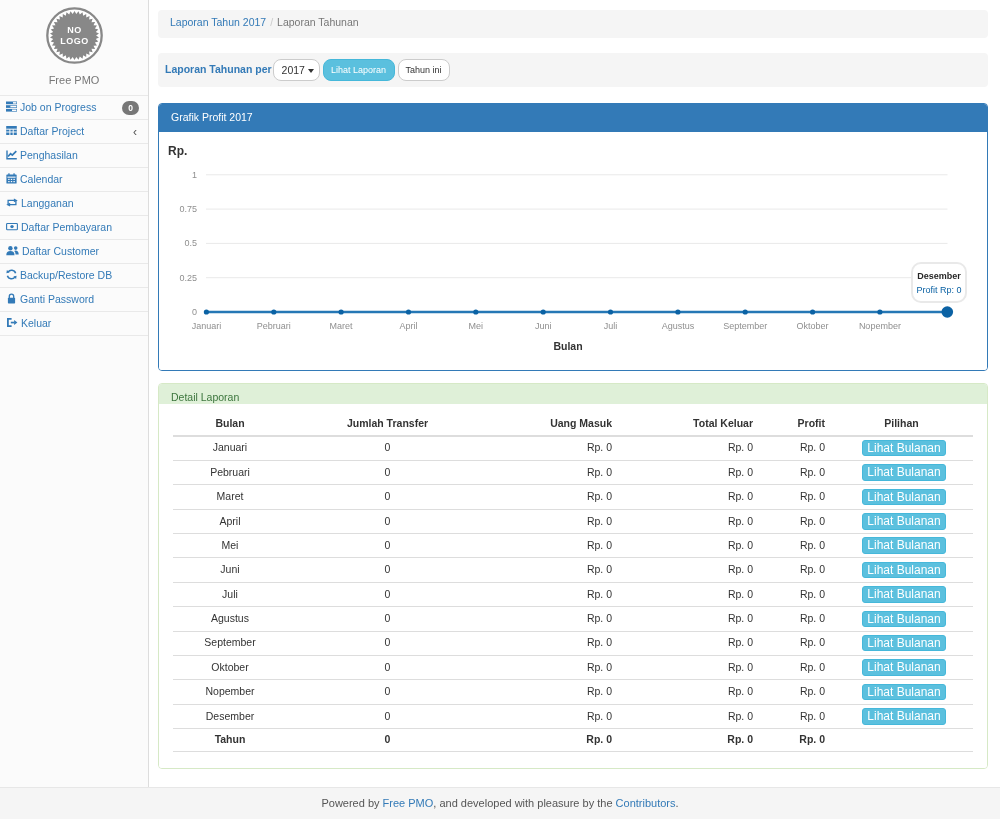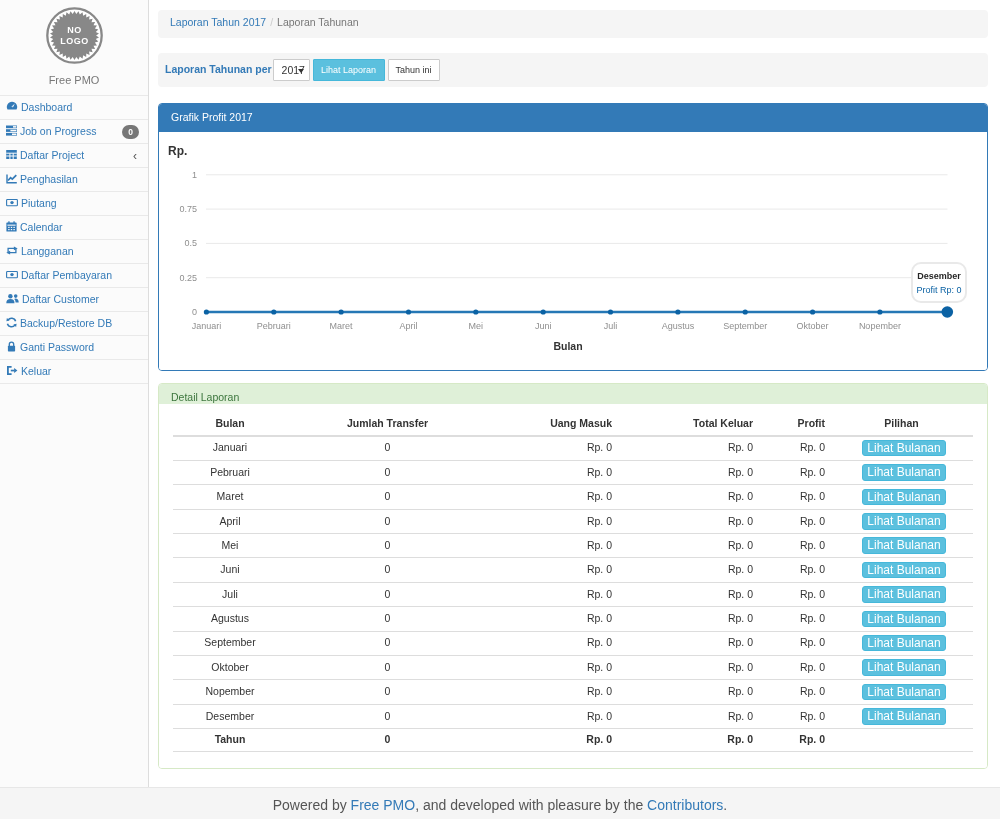--- a/index.html
+++ b/index.html
@@ -13,23 +13,23 @@
 ul.menu li { position:relative; height:24px; padding:3px 8px 0 6px; border-bottom:1px solid #e9e9e9; color:#337ab7; line-height:17px; white-space:nowrap; }
 ul.menu li svg.mi { vertical-align:-1px; margin-right:3px; }
 .badge0 { position:absolute; right:9px; top:5px; background:#777; color:#fff; font-size:8.5px; font-weight:bold; border-radius:8px; padding:2px 6px; line-height:10px; }
 .chev { position:absolute; right:11px; top:4px; color:#555; font-size:12px; }
 .content { margin-left:149px; padding:10px 12px 0 9px; }
 .breadcrumb { height:28px; background:#f5f5f5; border-radius:4px; padding:6px 0 0 12px; margin-bottom:15px; color:#777; }
 .breadcrumb .sep { color:#ccc; padding:0 4px; }
 .controls { height:34px; background:#f5f5f5; border-radius:4px; padding:6px 0 0 7px; margin-bottom:16px; white-space:nowrap; font-size:0; }
 .controls > * { font-size:10.5px; }
 .controls .lbl { font-weight:bold; color:#337ab7; display:inline-block; padding-top:4px; vertical-align:top; }
-.select { display:inline-block; width:37px; height:22px; background:#fff; border:1px solid #ccc; border-radius:1px; margin-left:1px; padding:4px 0 0 8px; position:relative; vertical-align:top; }
+.select { display:inline-block; width:47px; height:22px; background:#fff; border:1px solid #ccc; border-radius:8px; margin-left:1px; padding:4px 0 0 8px; position:relative; vertical-align:top; }
 .select .caret { position:absolute; right:5px; top:9px; width:0; height:0; border-left:3.5px solid transparent; border-right:3.5px solid transparent; border-top:4px solid #333; }
-.btn { display:inline-block; height:22px; font-size:9px !important; border-radius:1px; padding:5px 7px 0 7px; vertical-align:top; text-align:center; }
+.btn { display:inline-block; height:22px; font-size:9px !important; border-radius:8px; padding:5px 7px 0 7px; vertical-align:top; text-align:center; }
 .btn-info { background:#5bc0de; border:1px solid #46b8da; color:#fff; margin-left:3px; width:72px; }
 .btn-default { background:#fff; border:1px solid #ccc; color:#333; margin-left:3px; width:52px; white-space:nowrap; }
 .panel { border-radius:4px; margin-bottom:12px; }
 .panel-primary { border:1px solid #337ab7; }
 .panel-primary .phead { background:#337ab7; color:#fff; height:28px; padding:7px 0 0 12px; border-radius:3px 3px 0 0; }
 .panel-success { border:1px solid #d6e9c6; }
 .panel-success .phead { background:#dff0d8; color:#3c763d; height:20px; padding:7px 0 0 12px; border-radius:3px 3px 0 0; }
 .pbody { background:#fff; position:relative; border-radius:0 0 3px 3px; }
 .chart-body { height:238px; }
 .tooltip { position:absolute; left:752px; top:130px; width:56px; height:41px; background:rgba(255,255,255,.95); border:2px solid #e9e9e9; border-radius:10px; text-align:center; padding-top:5px; font-size:9px; line-height:14px; }
@@ -37,40 +37,35 @@
 .tooltip .t2 { color:#0b62a4; }
 .table-wrap { padding:8px 14px 16px 14px; }
 table.rpt { width:800px; border-collapse:collapse; }
 table.rpt td { padding:3.45px 5px; line-height:15.5px; }
 table.rpt th { padding:3.5px 5px; line-height:15.5px; }
 table.rpt thead th { border-bottom:2px solid #ddd; font-weight:bold; }
 table.rpt tbody td { border-top:1px solid #ddd; }
 table.rpt .last td { border-bottom:1px solid #ddd; }
 .c { text-align:center; } .r { text-align:right; }
 .btn-xs { display:inline-block; background:#5bc0de; border:1px solid #46b8da; color:#fff; font-size:12px; border-radius:3px; padding:2px 4px; line-height:10.5px; margin-left:5px; }
-.footer { position:absolute; left:0; top:787px; width:1000px; height:32px; background:#f5f5f5; border-top:1px solid #e7e7e7; text-align:center; padding-top:9px; font-size:14px; color:#555; }
+.footer { position:absolute; left:0; top:787px; width:1000px; height:32px; background:#f5f5f5; border-top:1px solid #e7e7e7; text-align:center; padding-top:9px; font-size:11px; color:#555; }
 </style>
 </head>
 <body>
 <div class="sidebar">
   <div class="logo-box">
     <svg width="57" height="57" viewBox="0 0 57 57">
       <circle cx="28.5" cy="28.5" r="27.2" fill="#fff" stroke="#888" stroke-width="2.3"></circle>
       <polygon fill="#888" points="28.5,3.9 30.3,7.0 32.5,4.2 33.8,7.6 36.5,5.2 37.2,8.7 40.2,6.9 40.3,10.4 43.6,9.1 43.1,12.6 46.6,11.8 45.5,15.2 49.1,15.0 47.5,18.2 51.0,18.6 48.9,21.5 52.3,22.5 49.8,24.9 53.0,26.5 50.1,28.5 53.0,30.5 49.8,32.1 52.3,34.5 48.9,35.5 51.0,38.4 47.5,38.8 49.1,42.0 45.5,41.8 46.6,45.2 43.1,44.4 43.6,47.9 40.3,46.6 40.2,50.1 37.2,48.3 36.5,51.8 33.8,49.4 32.5,52.8 30.3,50.0 28.5,53.1 26.7,50.0 24.5,52.8 23.2,49.4 20.5,51.8 19.8,48.3 16.8,50.1 16.7,46.6 13.4,47.9 13.9,44.4 10.4,45.2 11.5,41.8 7.9,42.0 9.5,38.8 6.0,38.4 8.1,35.5 4.7,34.5 7.2,32.1 4.0,30.5 6.9,28.5 4.0,26.5 7.2,24.9 4.7,22.5 8.1,21.5 6.0,18.6 9.5,18.2 7.9,15.0 11.5,15.2 10.4,11.8 13.9,12.6 13.4,9.1 16.7,10.4 16.8,6.9 19.8,8.7 20.5,5.2 23.2,7.6 24.5,4.2 26.7,7.0"></polygon>
       <text x="28.5" y="26" fill="#fff" font-size="9" font-weight="bold" text-anchor="middle" letter-spacing="0.5">NO</text>
       <text x="28.5" y="37" fill="#fff" font-size="9" font-weight="bold" text-anchor="middle" letter-spacing="0.5">LOGO</text>
     </svg>
     <div class="brand">Free PMO</div>
   </div>
   <ul class="menu">
-    <li><svg class="mi" width="12" height="11" viewBox="0 0 12 11">
-          <path fill="#337ab7" d="M6 0.8 A5.2 5.2 0 0 0 1.5 8.6 L10.5 8.6 A5.2 5.2 0 0 0 6 0.8 Z"></path>
-          <path fill="#fbfbfb" d="M5.1 6.1 L8.9 2.5 L6.6 7.1 Z"></path>
-          <circle cx="5.8" cy="6.6" r="1.1" fill="#337ab7"></circle>
-        </svg>Dashboard</li>
     <li><svg class="mi" width="11" height="11" viewBox="0 0 11 11">
           <g fill="#337ab7">
             <rect x="0" y="0.5" width="11" height="2.7"></rect>
             <rect x="0" y="4.2" width="11" height="2.7"></rect>
             <rect x="0" y="7.9" width="11" height="2.7"></rect>
           </g>
           <g fill="#fbfbfb">
             <rect x="7" y="1.1" width="3.4" height="1.5"></rect>
             <rect x="4.4" y="4.8" width="6" height="1.5"></rect>
             <rect x="6" y="8.5" width="4.4" height="1.5"></rect>
@@ -82,24 +77,20 @@
             <line x1="0.2" y1="4.2" x2="10.8" y2="4.2"></line>
             <line x1="0.2" y1="7" x2="10.8" y2="7"></line>
             <line x1="3.9" y1="4.2" x2="3.9" y2="10"></line>
             <line x1="7.2" y1="4.2" x2="7.2" y2="10"></line>
           </g>
         </svg>Daftar Project<span class="chev">‹</span></li>
     <li><svg class="mi" width="11" height="11" viewBox="0 0 11 11">
           <path d="M1 1.5 L1 9.8 L10.8 9.8" stroke="#337ab7" stroke-width="1.4" fill="none"></path>
           <path d="M2 7.5 L4.6 4.7 L6.3 6.2 L10.3 2.2" stroke="#337ab7" stroke-width="1.7" fill="none"></path>
         </svg>Penghasilan</li>
-    <li><svg class="mi" width="12" height="11" viewBox="0 0 12 11">
-          <rect x="0.6" y="2.5" width="10.8" height="6.2" rx="0.8" fill="none" stroke="#337ab7" stroke-width="1.1"></rect>
-          <circle cx="6" cy="5.6" r="1.7" fill="#337ab7"></circle>
-        </svg>Piutang</li>
     <li><svg class="mi" width="11" height="11" viewBox="0 0 11 11">
           <rect x="0.4" y="1.6" width="10.2" height="9" rx="0.6" fill="#337ab7"></rect>
           <rect x="2.3" y="0.3" width="1.3" height="2.4" fill="#337ab7"></rect>
           <rect x="7.4" y="0.3" width="1.3" height="2.4" fill="#337ab7"></rect>
           <rect x="1.4" y="3.6" width="8.2" height="1.1" fill="#fbfbfb"></rect>
           <g fill="#fbfbfb">
             <rect x="2.2" y="5.8" width="1.4" height="1.2"></rect>
             <rect x="4.8" y="5.8" width="1.4" height="1.2"></rect>
             <rect x="7.4" y="5.8" width="1.4" height="1.2"></rect>
             <rect x="2.2" y="8" width="1.4" height="1.2"></rect>

